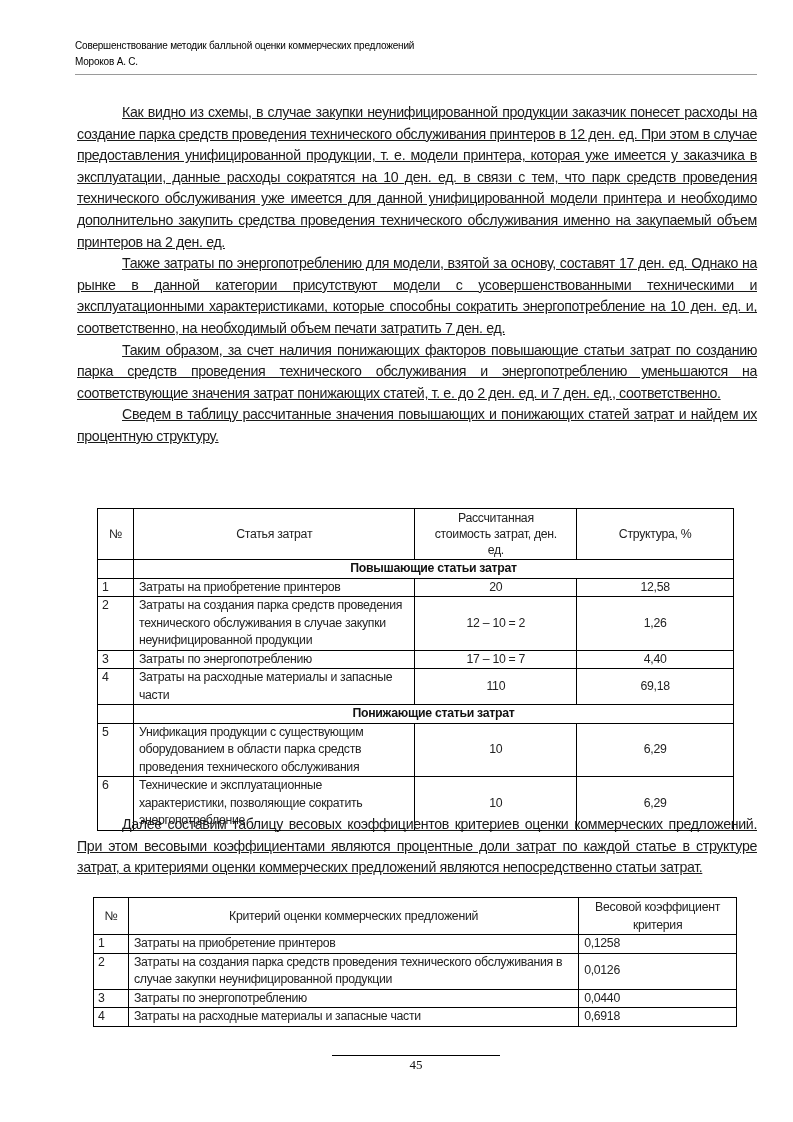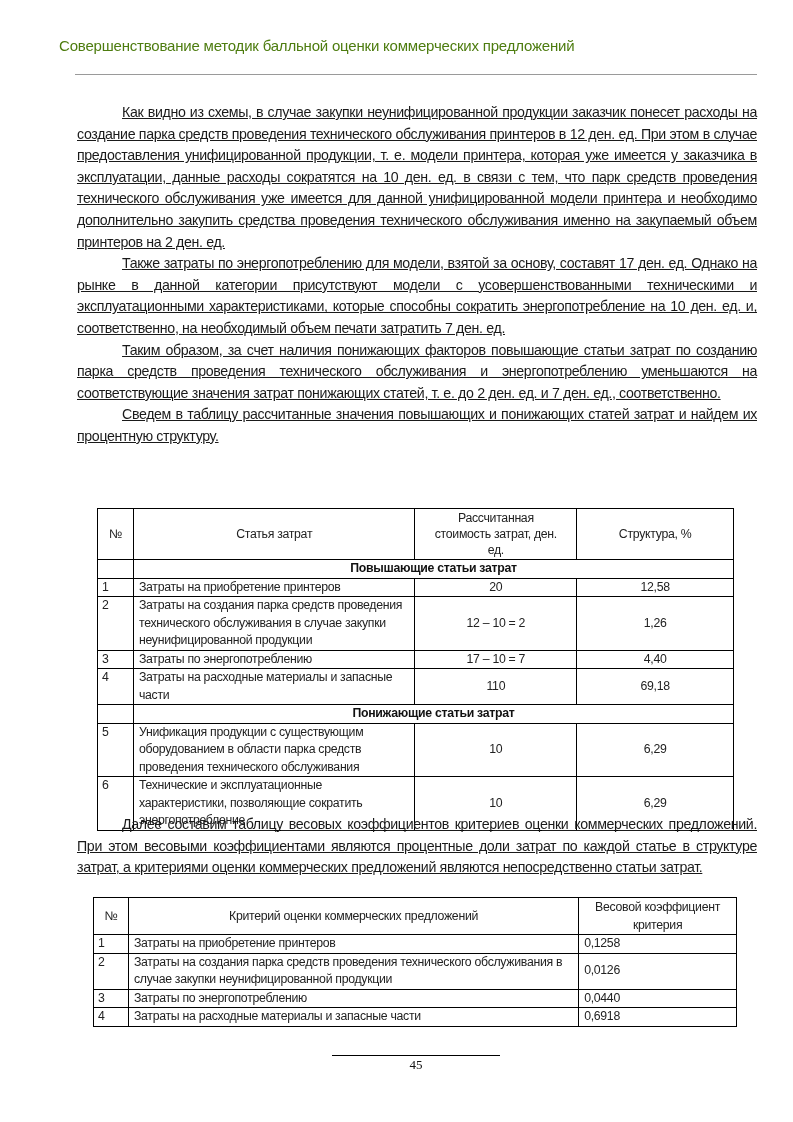--- a/index.html
+++ b/index.html
@@ -1,19 +1,19 @@
 <!DOCTYPE html>
 <html><head>
 <meta charset="utf-8">
 <style>
   html, body { margin: 0; padding: 0; background: #ffffff; }
   body { width: 793px; height: 1122px; position: relative; overflow: hidden;
          font-family: "Liberation Sans", sans-serif; color: #1a1a1a; }
-  .page-header { position: absolute; left: 59px; top: 38px; width: 682px;
-                 font-size: 15px; line-height: 16px; color: #4d7c0f; letter-spacing: -0.2px; }
+  .page-header { position: absolute; left: 75px; top: 38px; width: 682px;
+                 font-size: 10px; line-height: 16px; color: #000000; letter-spacing: -0.2px; }
   .header-rule { position: absolute; left: 75px; top: 74px; width: 682px; height: 0;
                  border-top: 1px solid #9a9a9a; }
   .body-text { position: absolute; left: 77px; width: 680px;
                font-size: 14.2px; line-height: 21.6px; letter-spacing: -0.35px; color: #1a1a1a; }
   .body-text p { margin: 0; text-align: justify; text-indent: 45px; text-decoration: underline; }
   #block1 { top: 102px; }
   #block2 { top: 814px; }
 
   table { border-collapse: collapse; position: absolute; font-size: 12.3px; letter-spacing: -0.3px; color: #222; }
   td, th { border: 1px solid #000; padding: 0 5px; vertical-align: middle; font-weight: normal; line-height: 17.5px; }
@@ -32,20 +32,21 @@
 
   .footer-rule { position: absolute; left: 332px; top: 1055px; width: 168px; height: 0; border-top: 1px solid #000; }
   .page-number { position: absolute; left: 332px; top: 1057px; width: 168px; text-align: center;
                  font-family: "Liberation Serif", serif; font-size: 13px; color: #111; }
 </style>
 </head>
 <body>
 
 <div class="page-header">
   <div>Совершенствование методик балльной оценки коммерческих предложений</div>
+  <div>Мороков А. С.</div>
 </div>
 <div class="header-rule"></div>
 
 <div class="body-text" id="block1">
   <p style="hyphens:auto;" lang="ru">Как видно из схемы, в случае закупки неунифицированной продукции заказчик понесет расходы на создание парка средств проведения технического обслуживания принтеров в 12 ден. ед. При этом в случае предоставления унифицированной продукции, т. е. модели принтера, которая уже имеется у заказчика в эксплуатации, данные расходы сократятся на 10 ден. ед. в связи с тем, что парк средств проведения технического обслуживания уже имеется для данной унифицированной модели принтера и необходимо дополнительно закупить средства проведения технического обслуживания именно на закупаемый объем принтеров на 2 ден. ед.</p>
   <p style="hyphens:auto;" lang="ru">Также затраты по энергопотреблению для модели, взятой за основу, составят 17 ден. ед. Однако на рынке в данной категории присутствуют модели с усовершенствованными техническими и эксплуатационными характеристиками, которые способны сократить энергопотребление на 10 ден. ед. и, соответственно, на необходимый объем печати затратить 7 ден. ед.</p>
   <p style="hyphens:auto;" lang="ru">Таким образом, за счет наличия понижающих факторов повышающие статьи затрат по созданию парка средств проведения технического обслуживания и энергопотреблению уменьшаются на соответствующие значения затрат понижающих статей, т. е. до 2 ден. ед. и 7 ден. ед., соответственно.</p>
   <p style="hyphens:auto;" lang="ru">Сведем в таблицу рассчитанные значения повышающих и понижающих статей затрат и найдем их процентную структуру.</p>
 </div>
 

